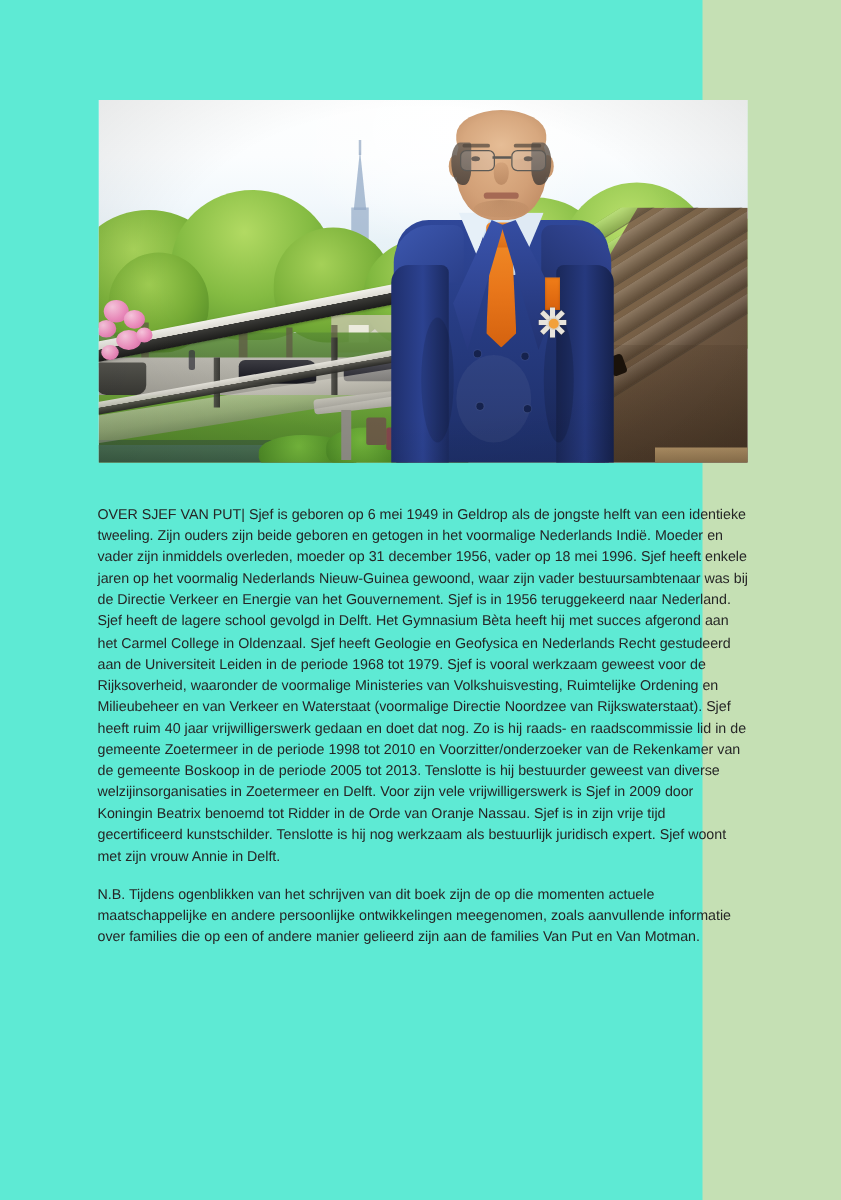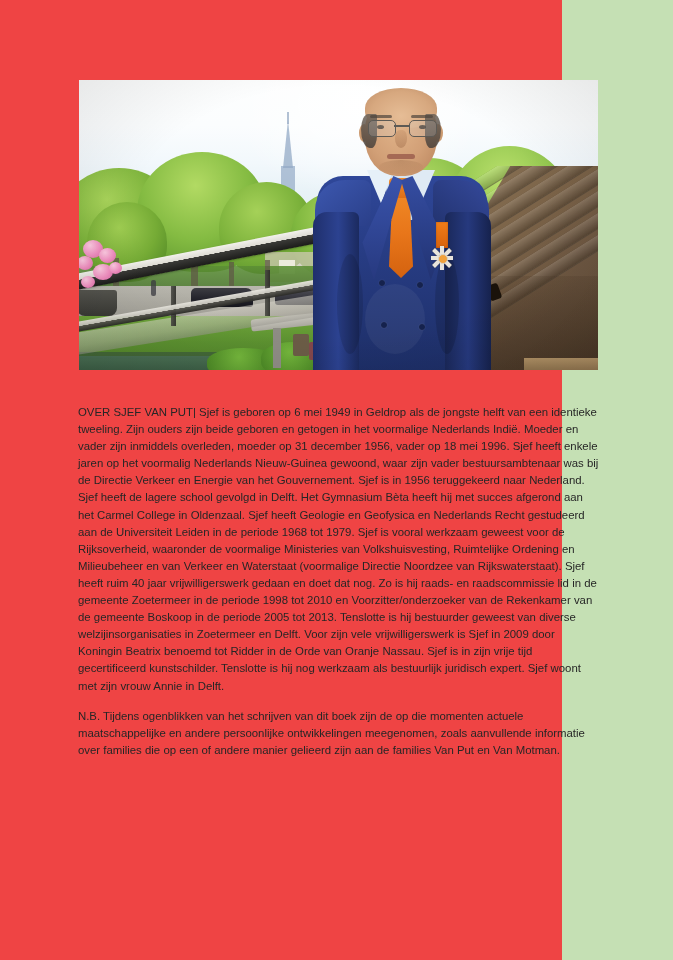--- a/index.html
+++ b/index.html
@@ -13,21 +13,21 @@
     font-family: "Liberation Sans", sans-serif;
     overflow: hidden;
     position: relative;
   }
 
   .page {
     position: absolute;
     left: 0; top: 0;
     width: 562px;
     height: 960px;
-    background: #ef4444;
+    background: #5eead4;
   }
 
   
   .photo-frame {
     position: absolute;
     left: 79px;
     top: 80px;
     width: 519px;
     height: 290px;
     overflow: hidden;

